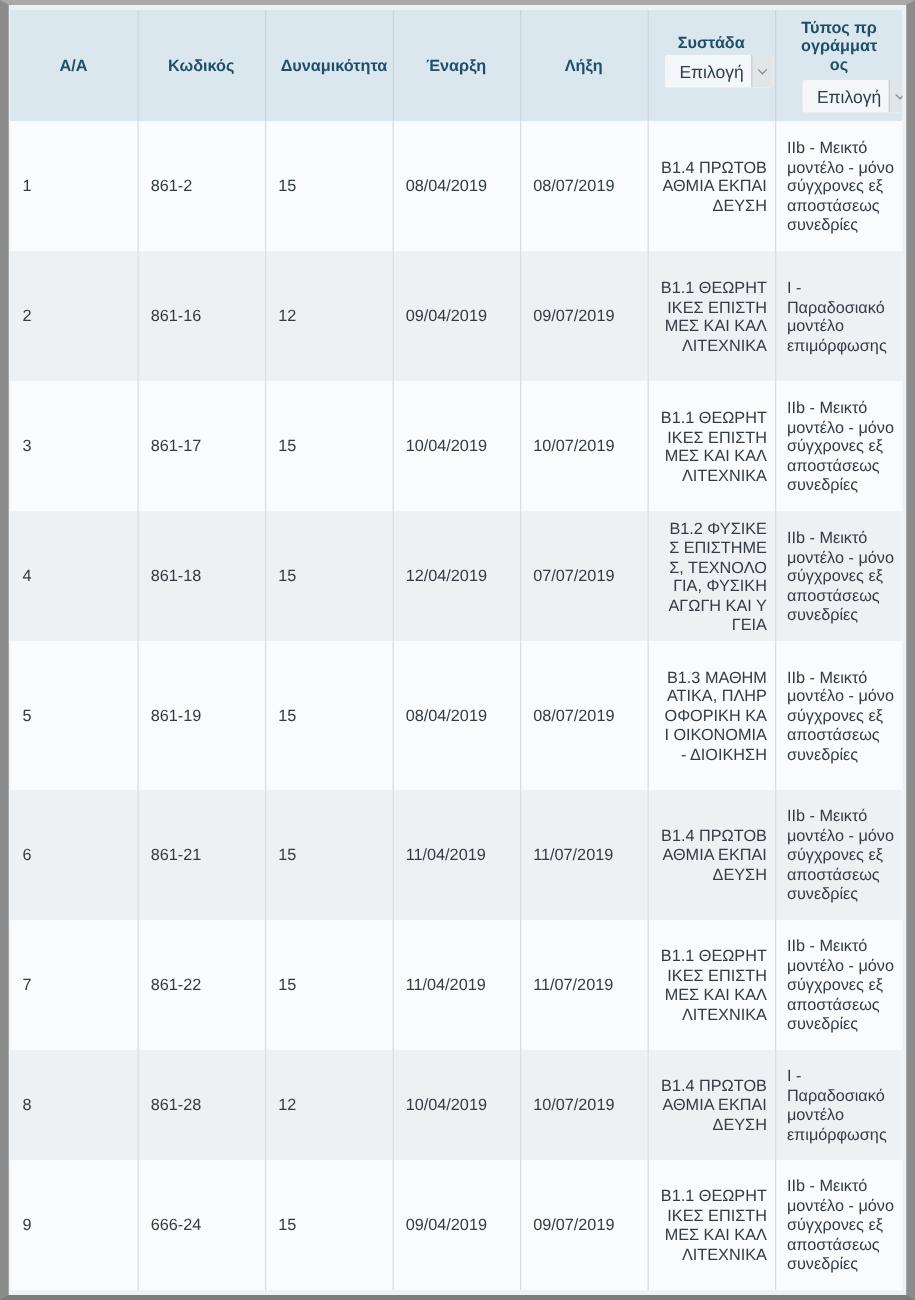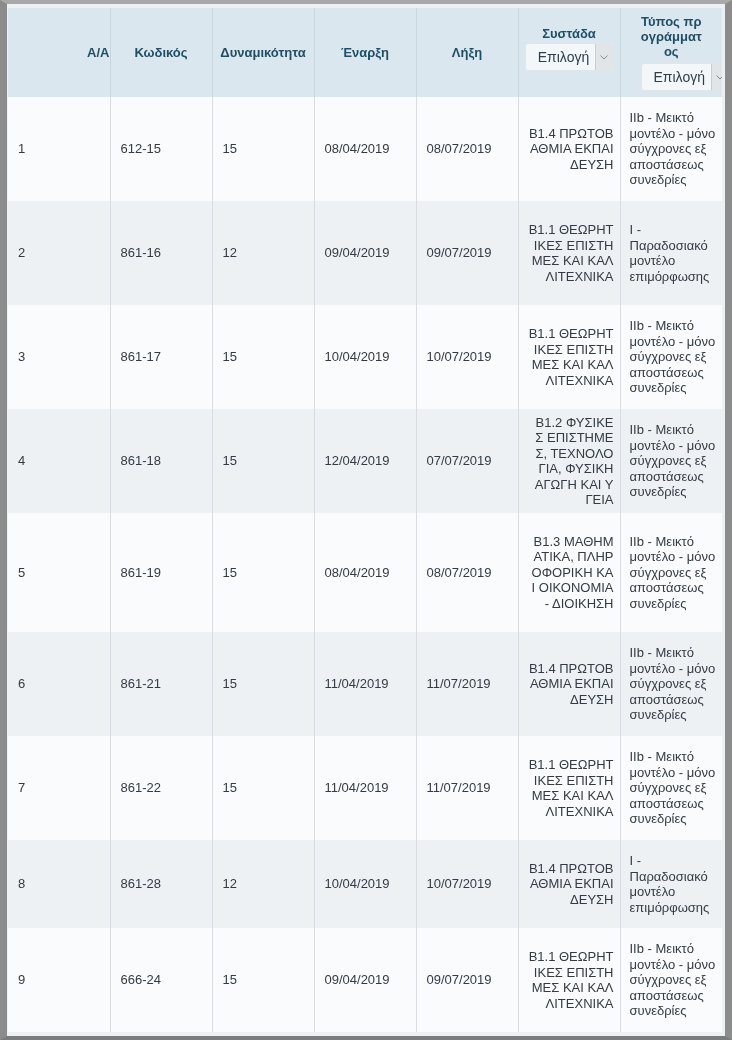--- a/index.html
+++ b/index.html
@@ -33,24 +33,24 @@
     col.c-code { width: 102px; }
     col.c-cap { width: 102px; }
     col.c-start { width: 102px; }
     col.c-end { width: 102px; }
     col.c-clu { width: 102px; }
     col.c-type { width: 102px; }
     thead tr { height: 89px; background: #dbe7ef; }
     th {
       font-weight: bold; font-size: 13px; color: #1f4f66;
       text-align: center; vertical-align: middle;
-      border-left: 1px solid #c9d6df; padding: 0 0;
+      border-left: 1px solid #c9d6df; padding: 0 12px;
       line-height: 15px;
     }
-    th:first-child { border-left: none; text-align: right; }
+    th:first-child { border-left: none; }
     td {
       border-left: 1px solid #d7dde2;
       vertical-align: middle;
       padding: 0 10px;
       line-height: 15.5px;
       word-break: break-all;
     }
     td:first-child { border-left: none; }
     tbody tr.odd { background: #f9fbfc; }
     tbody tr.even { background: #edf1f4; }
@@ -115,21 +115,21 @@
                   <path d="M0.5 0.5 L4 4 L7.5 0.5" fill="none" stroke="#8a8a8a" stroke-width="1"></path>
                 </svg>
             </span>
           </span>
         </th>
       </tr>
     </thead>
     <tbody>
       <tr class="odd" style="height:104px;">
         <td>1</td>
-        <td>612-15</td>
+        <td>861-2</td>
         <td>15</td>
         <td>08/04/2019</td>
         <td>08/07/2019</td>
         <td class="wrap">Β1.4 ΠΡΩΤΟΒΑΘΜΙΑ ΕΚΠΑΙΔΕΥΣΗ</td>
         <td class="type">IIb - Μεικτό μοντέλο - μόνο σύγχρονες εξ αποστάσεως συνεδρίες</td>
       </tr>
       <tr class="even" style="height:104px;">
         <td>2</td>
         <td>861-16</td>
         <td>12</td>

